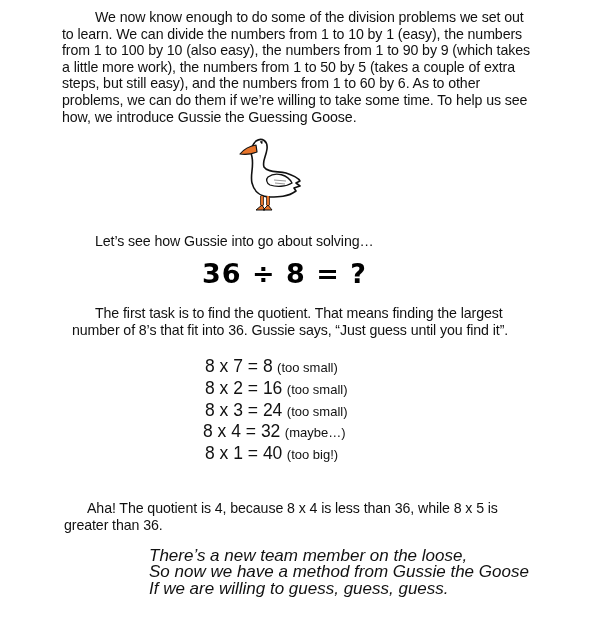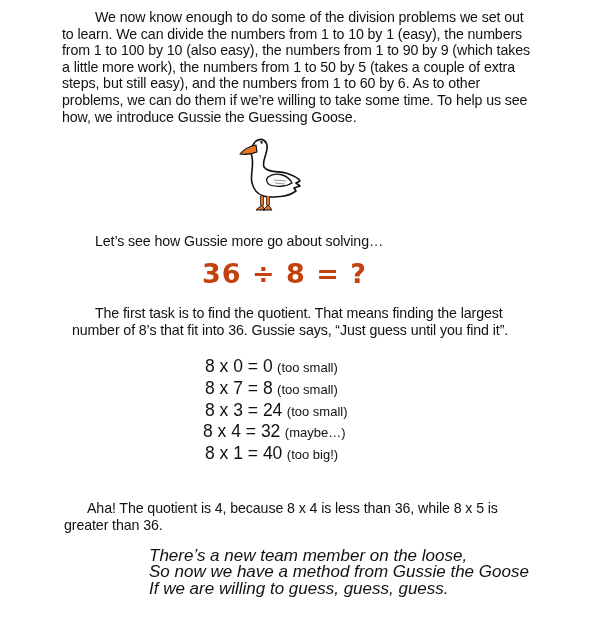--- a/index.html
+++ b/index.html
@@ -10,21 +10,21 @@
     .para {
       position: absolute; font-size: 14.2px; line-height: 16.6px;
       text-indent: 33px; margin: 0; letter-spacing: -0.1px;
     }
     #p1 { left: 62px; top: 9px; width: 470px; }
     #goose { position: absolute; left: 228px; top: 133px; width: 76px; height: 80px; }
     #p2 { left: 95px; top: 233px; width: 400px; text-indent: 0; }
     #equation {
       position: absolute; left: 202px; top: 258px; height: 34px;
       font-family: "DejaVu Sans", sans-serif; font-weight: bold;
-      font-size: 27px; letter-spacing: 1px; color: #c2410c; white-space: pre;
+      font-size: 27px; letter-spacing: 1px; color: #000000; white-space: pre;
     }
     #p3 { left: 72px; top: 305px; width: 480px; text-indent: 23px; }
     #guesses {
       position: absolute; left: 205px; top: 356px; width: 200px;
     }
     .guess-row { height: 21.8px; white-space: nowrap; }
     .guess-eq { font-size: 17.5px; }
     .guess-note { font-size: 13px; }
     #p4 { left: 64px; top: 500px; width: 480px; text-indent: 23px; }
     #poem {
@@ -48,33 +48,33 @@
   <path d="M28 12 C22 13 16 16 12 21 C18 22 24 21 29 19 Z" fill="#e8742a" stroke="#111" stroke-width="1.2" stroke-linejoin="round"></path>
 
   <path d="M32 9 L35 9 M33 8 L34 11" stroke="#111" stroke-width="1" fill="none"></path>
 
   <path d="M34 63 L34 73 M40 63 L40 73" stroke="#e8742a" stroke-width="3.2" fill="none"></path>
   <path d="M32.5 63 L32.5 72 M35.5 63 L35.5 72 M38.5 63 L38.5 72 M41.5 63 L41.5 72" stroke="#111" stroke-width="0.7" fill="none"></path>
 
   <path d="M28 77 L34 72 L37 77 Z M35 77 L40 72 L44 77 Z" fill="#e8742a" stroke="#111" stroke-width="1" stroke-linejoin="round"></path>
 </svg>
 
-<p class="para" id="p2">Let’s see how Gussie more go about solving…</p>
+<p class="para" id="p2">Let’s see how Gussie into go about solving…</p>
 
 <div id="equation">36 ÷ 8 = ?</div>
 
 <p class="para" id="p3">The first task is to find the quotient. That means finding the largest number of 8’s that fit into 36. Gussie says, “Just guess until you find it”.</p>
 
 <div id="guesses">
   <div class="guess-row">
-    <span class="guess-eq">8 x 0 = 0</span>
+    <span class="guess-eq">8 x 7 = 8</span>
     <span class="guess-note">(too small)</span>
   </div>
   <div class="guess-row">
-    <span class="guess-eq">8 x 7 = 8</span>
+    <span class="guess-eq">8 x 2 = 16</span>
     <span class="guess-note">(too small)</span>
   </div>
   <div class="guess-row">
     <span class="guess-eq">8 x 3 = 24</span>
     <span class="guess-note">(too small)</span>
   </div>
   <div class="guess-row" style="margin-left:-2px">
     <span class="guess-eq">8 x 4 = 32</span>
     <span class="guess-note">(maybe…)</span>
   </div>

